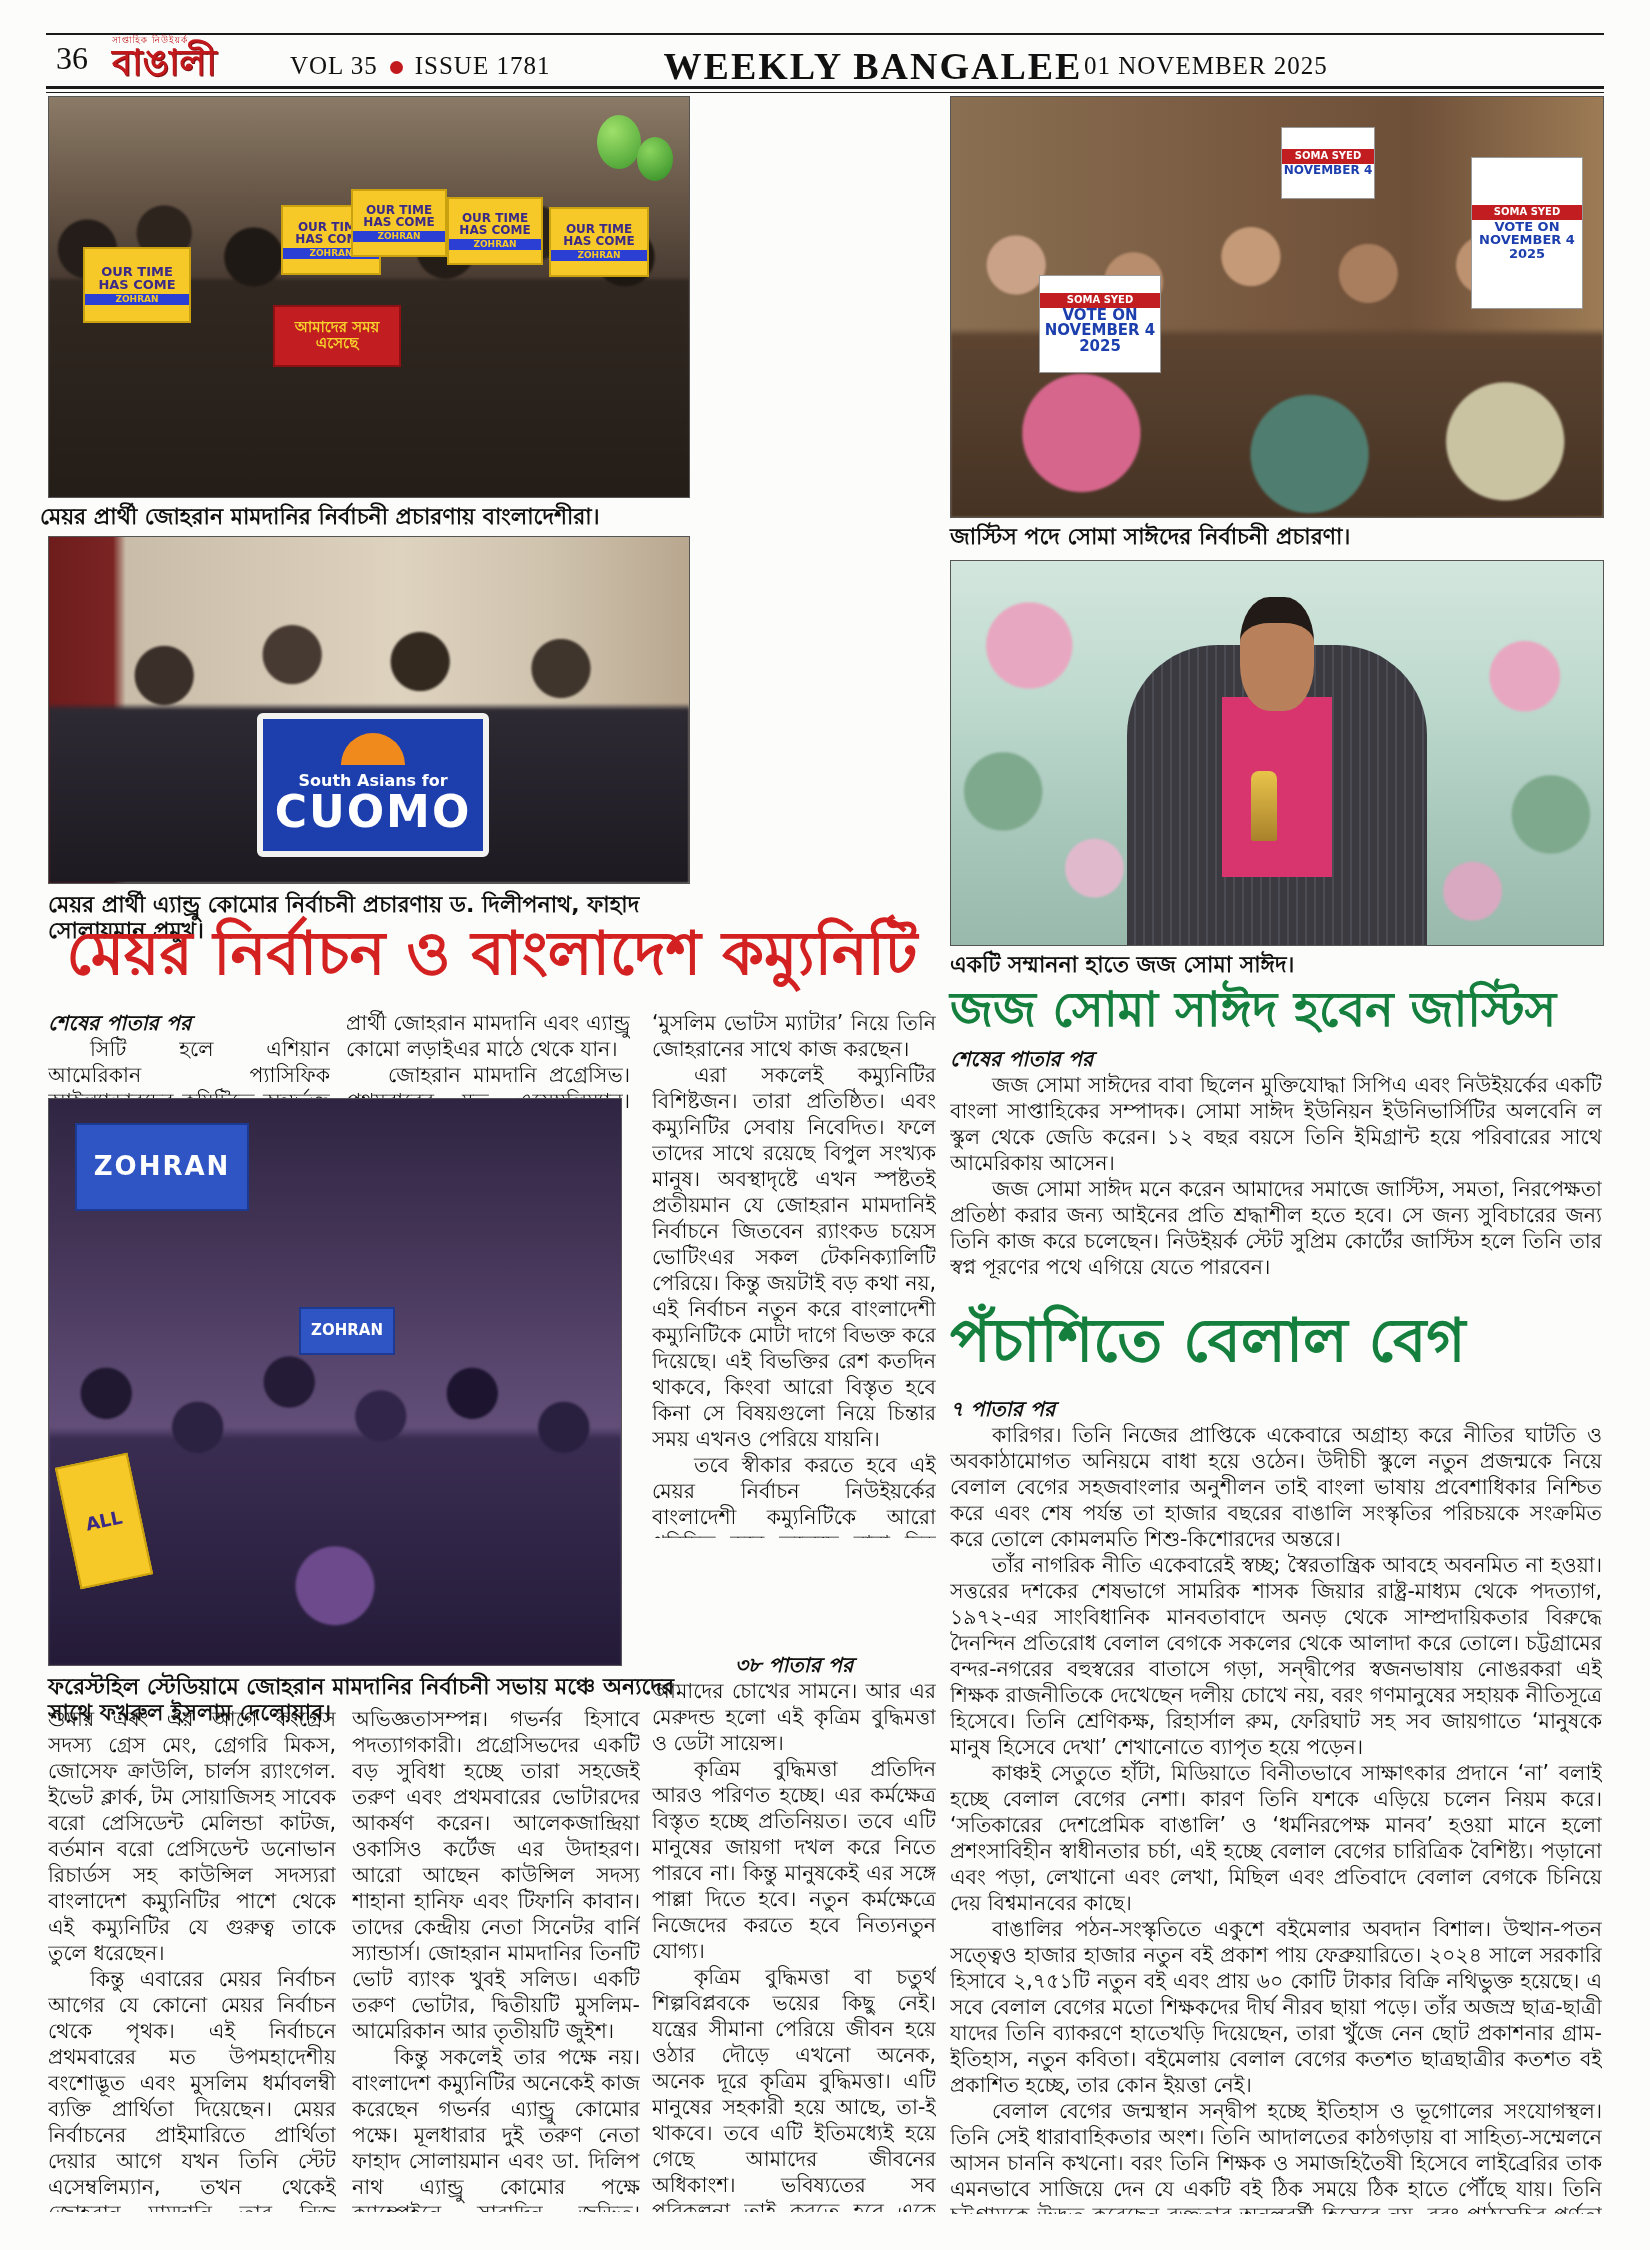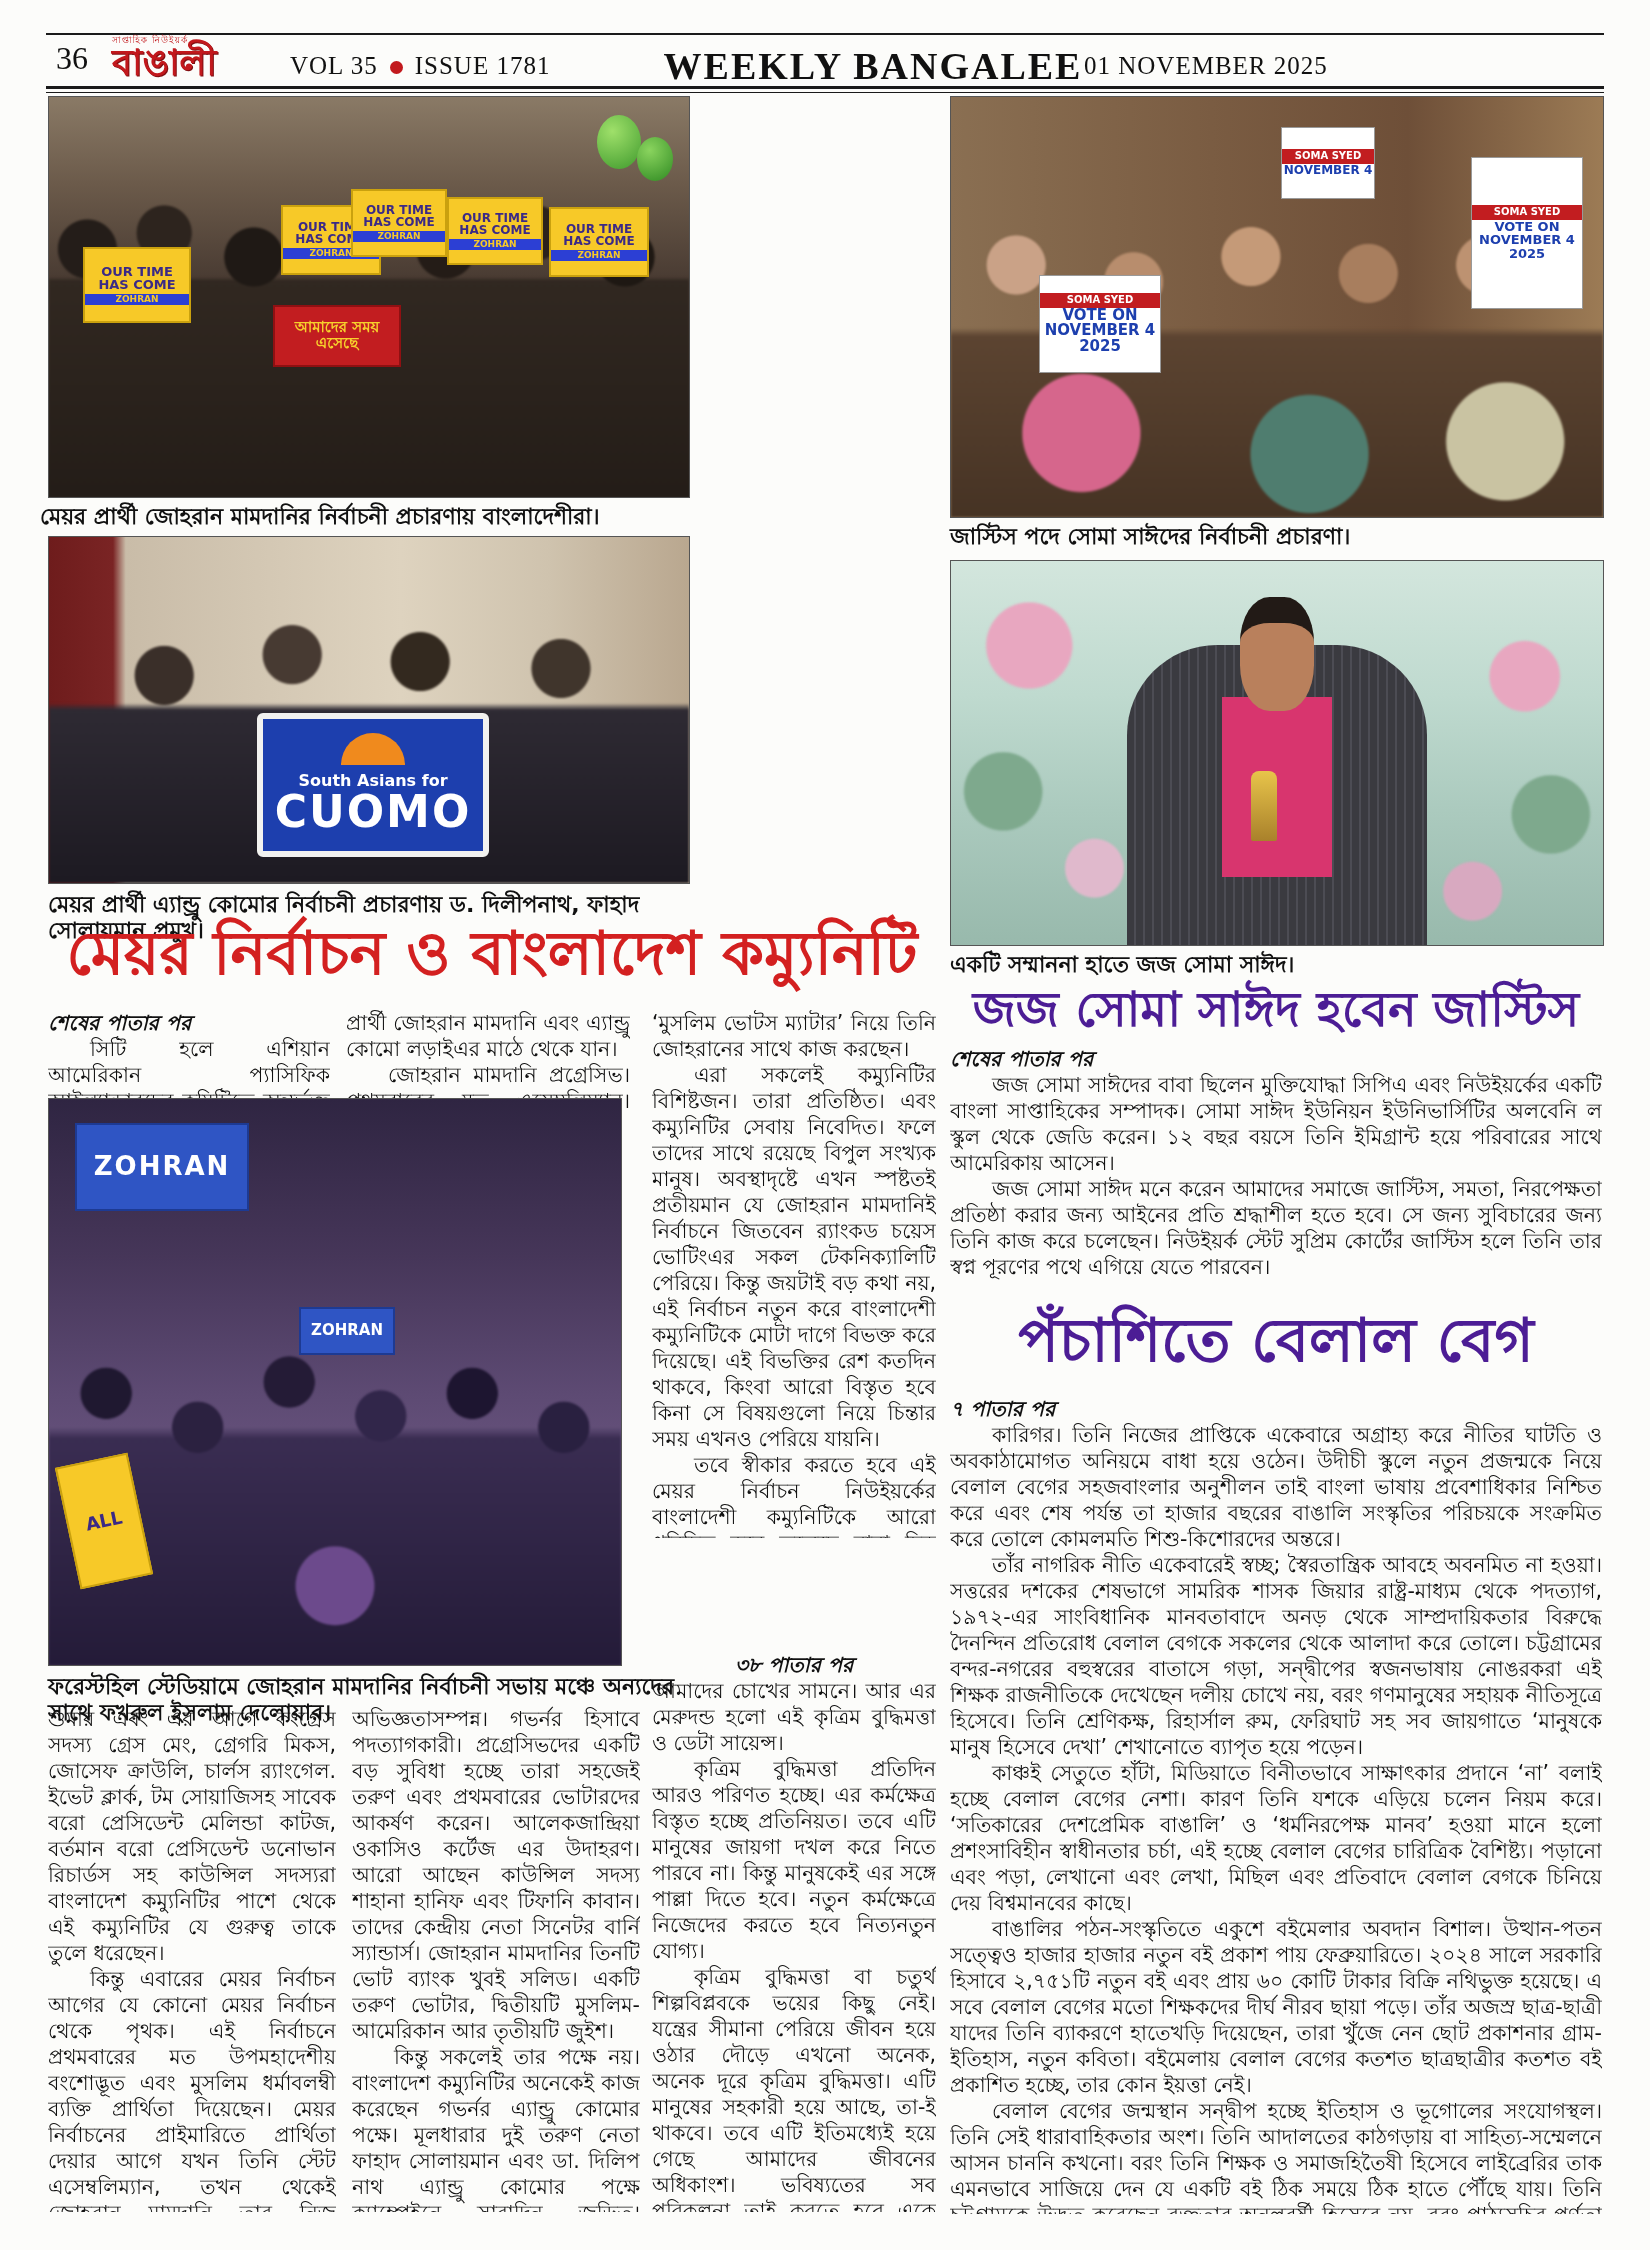--- a/index.html
+++ b/index.html
@@ -86,21 +86,21 @@
         border-radius:90px 90px 0 0;}
   .suit .blouse{position:absolute;left:50%;transform:translateX(-50%);top:52px;width:110px;height:180px;background:#d8356e;}
   .face{position:absolute;left:50%;transform:translateX(-50%);width:74px;height:88px;border-radius:40%;
         background:#b9805c;border-top:26px solid #221a16;}
   .trophy{position:absolute;width:26px;height:70px;background:linear-gradient(180deg,#e8c44a,#a9812b);
           border-radius:8px 8px 2px 2px;}
   
   .caption{font-family:"DejaVu Sans",sans-serif;font-size:22px;font-weight:600;line-height:1.2;}
   .headline-red{color:#d32020;font-family:"DejaVu Sans",sans-serif;font-weight:bold;
                 font-size:60px;line-height:1.05;text-align:center;}
-  .headline-blk{color:#4c1d95;font-family:"DejaVu Sans",sans-serif;font-weight:bold;text-align:center;line-height:1.08;}
+  .headline-blk{color:#15803d;font-family:"DejaVu Sans",sans-serif;font-weight:bold;line-height:1.08;}
   .body-col{font-family:"DejaVu Sans",sans-serif;font-size:20.5px;line-height:26px;text-align:justify;}
   .body-col p{margin:0;text-indent:42px;}
   .body-col p.noind{text-indent:0;}
   .lead{font-style:italic;font-weight:600;text-indent:0 !important;}
 </style>
 </head>
 <body>
 
 <div id="page">
 

